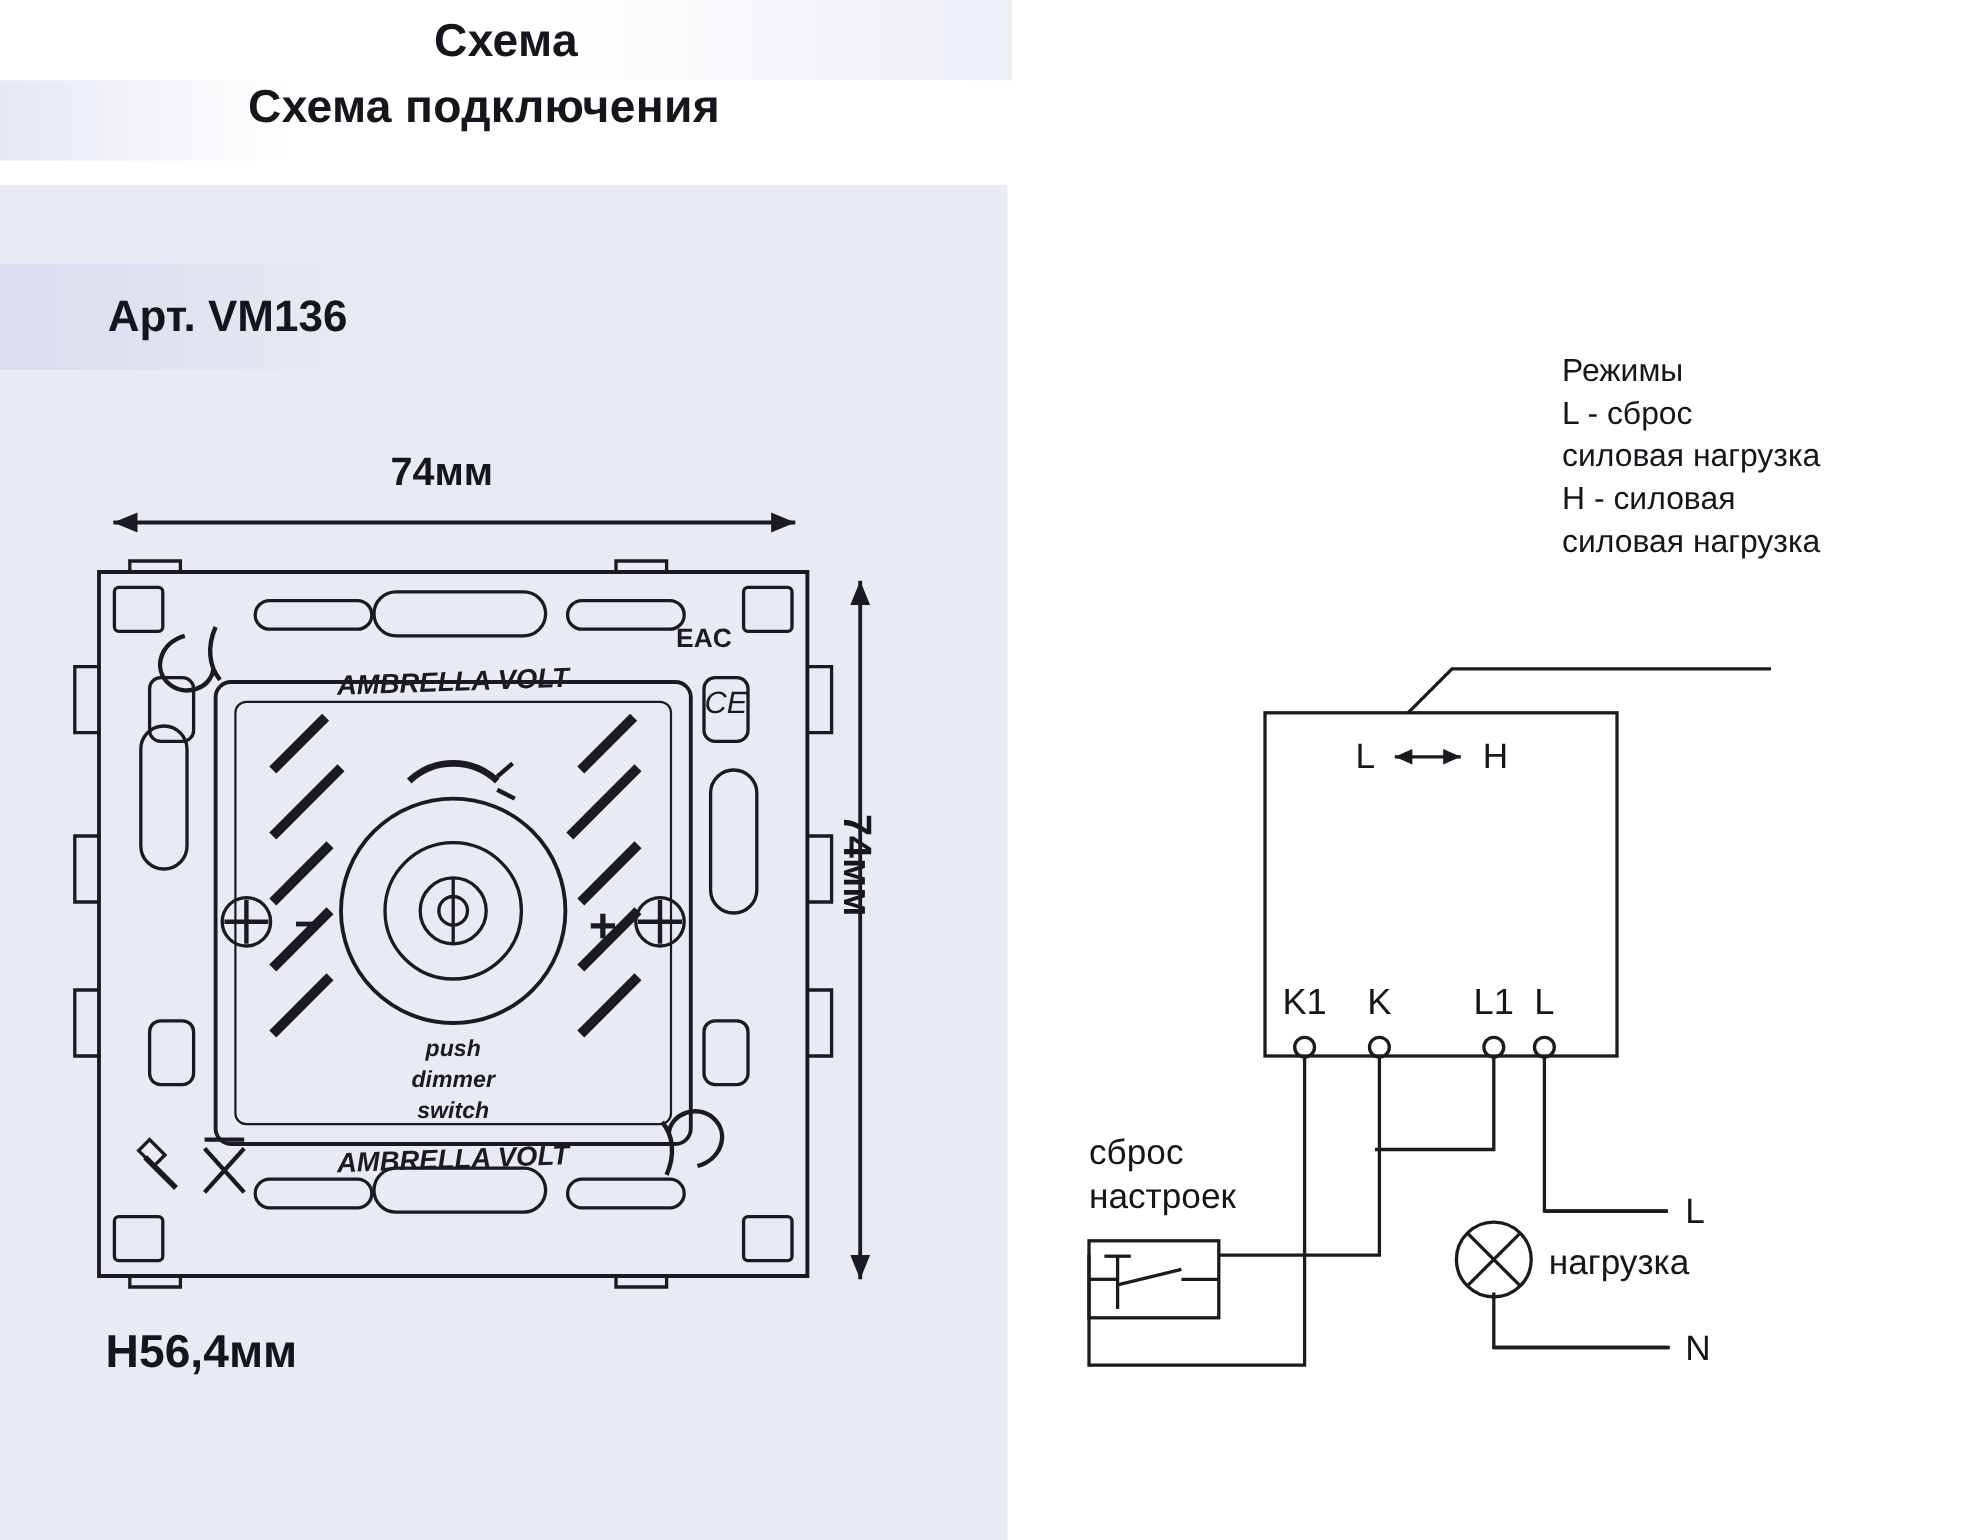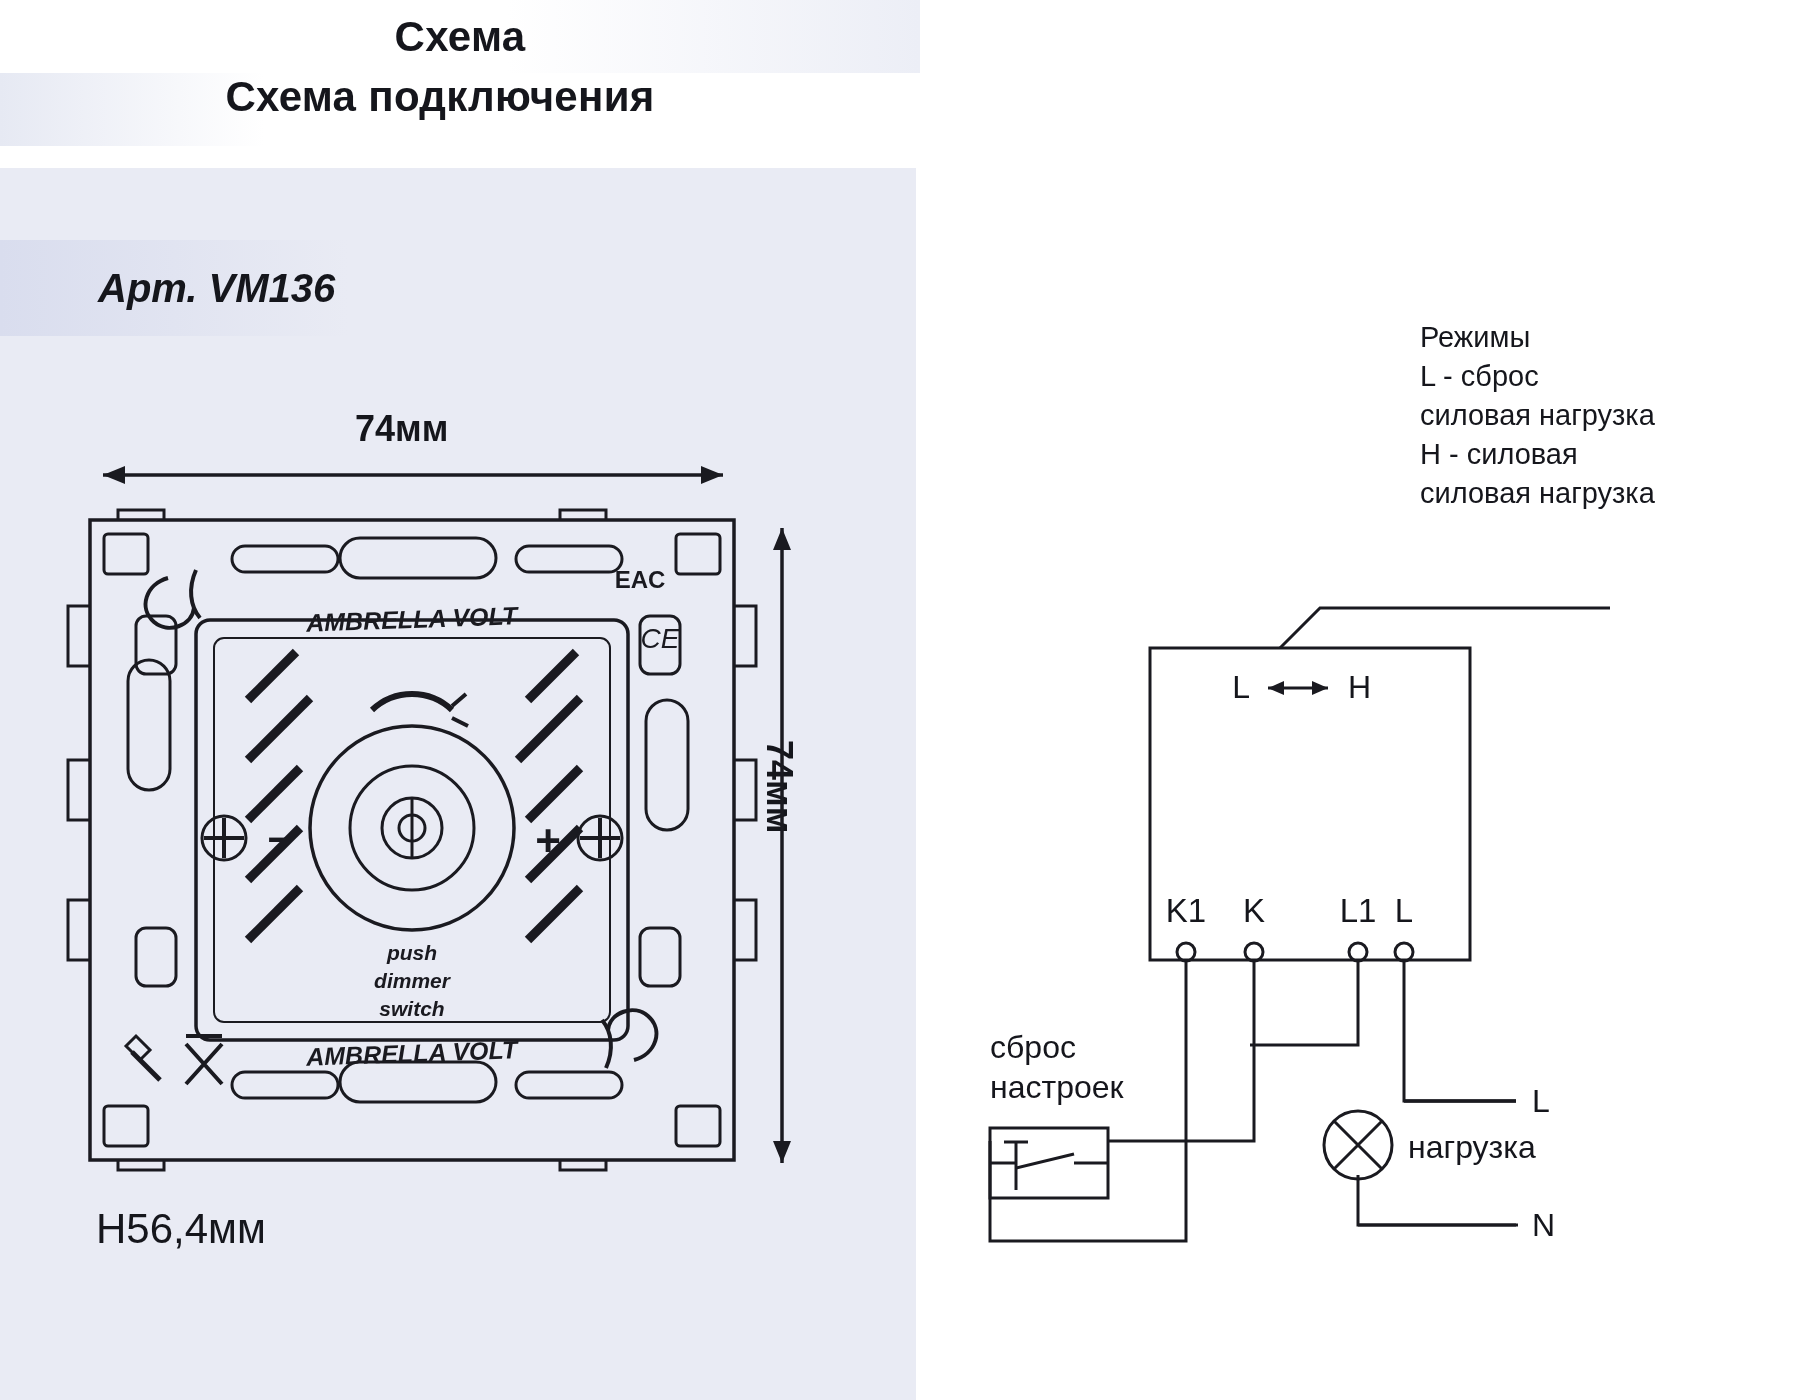--- a/index.html
+++ b/index.html
@@ -39,28 +39,28 @@
     position:absolute;left:0;top:168px;width:916px;height:1232px;
     background:#e9ebf4;
   }
   .panel-right{
     position:absolute;left:916px;top:168px;width:884px;height:1232px;
     background:#ffffff;
   }
   .art-band{
     position:absolute;left:0;top:240px;width:916px;height:96px;
     background:linear-gradient(to right,#d9ddee 0%,#e9ebf4 38%,#e9ebf4 100%);
-    display:flex;align-items:center;font-style:italic;
+    display:flex;align-items:center;
   }
   .art-label{
     margin-left:98px;font-size:40px;font-weight:bold;color:#15161c;
   }
   .h-label{
     position:absolute;left:96px;top:1205px;
-    font-size:42px;font-weight:normal;color:#15161c;
+    font-size:42px;font-weight:bold;color:#15161c;
   }
   .dim-top{
     position:absolute;left:355px;top:408px;
     font-size:36px;font-weight:bold;color:#15161c;
   }
   .dim-right{
     position:absolute;left:800px;top:740px;
     font-size:36px;font-weight:bold;color:#15161c;
     transform:rotate(90deg);transform-origin:left top;
   }

